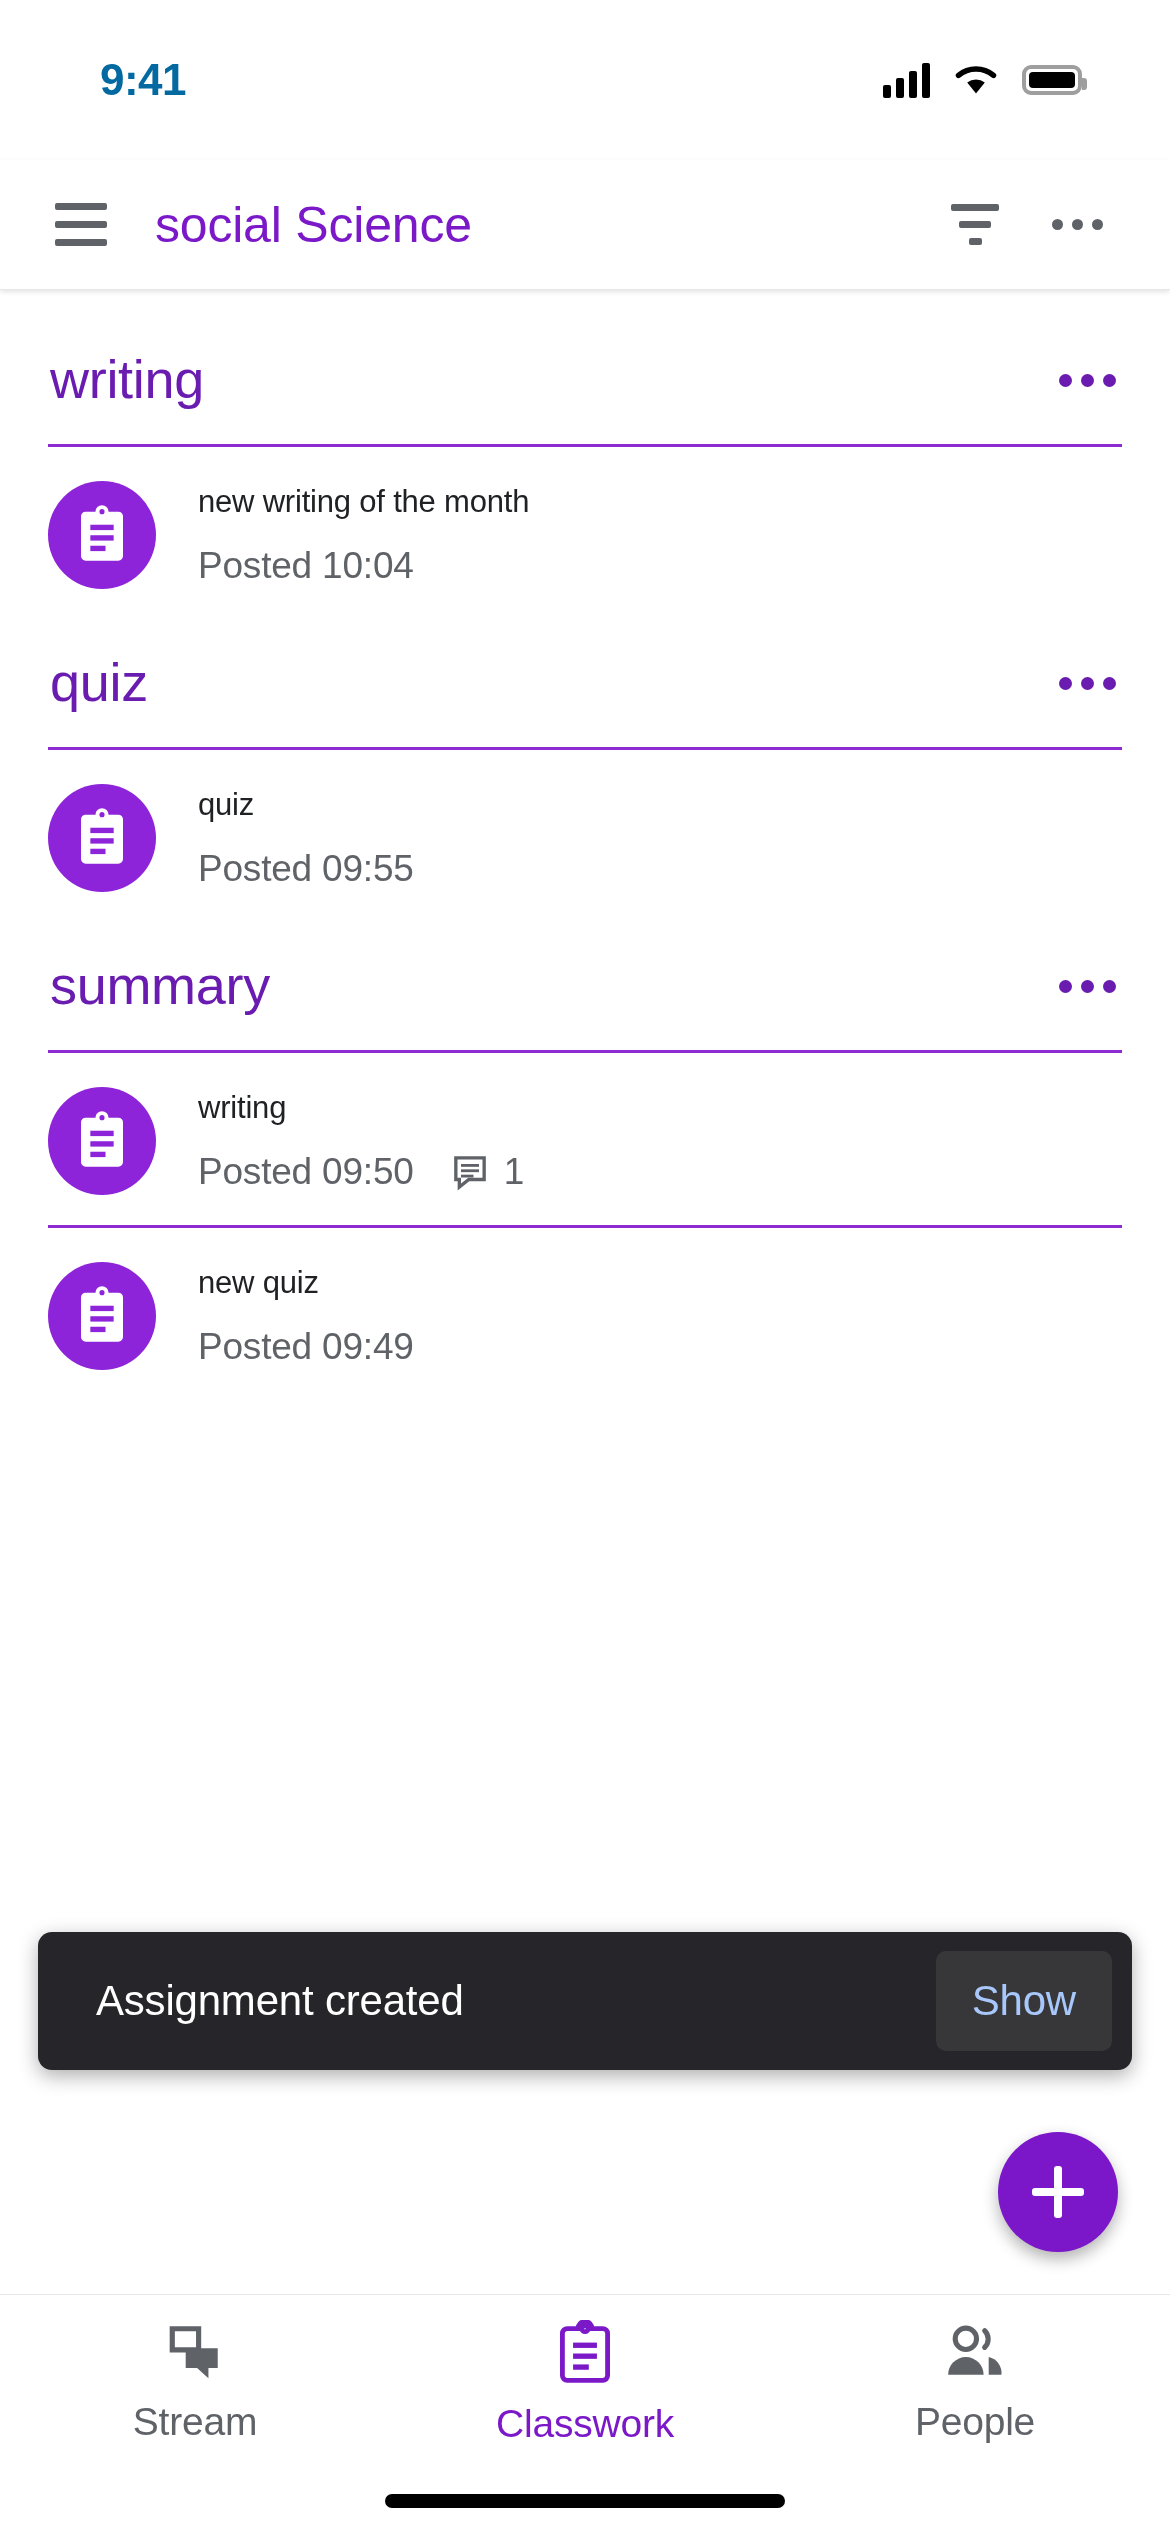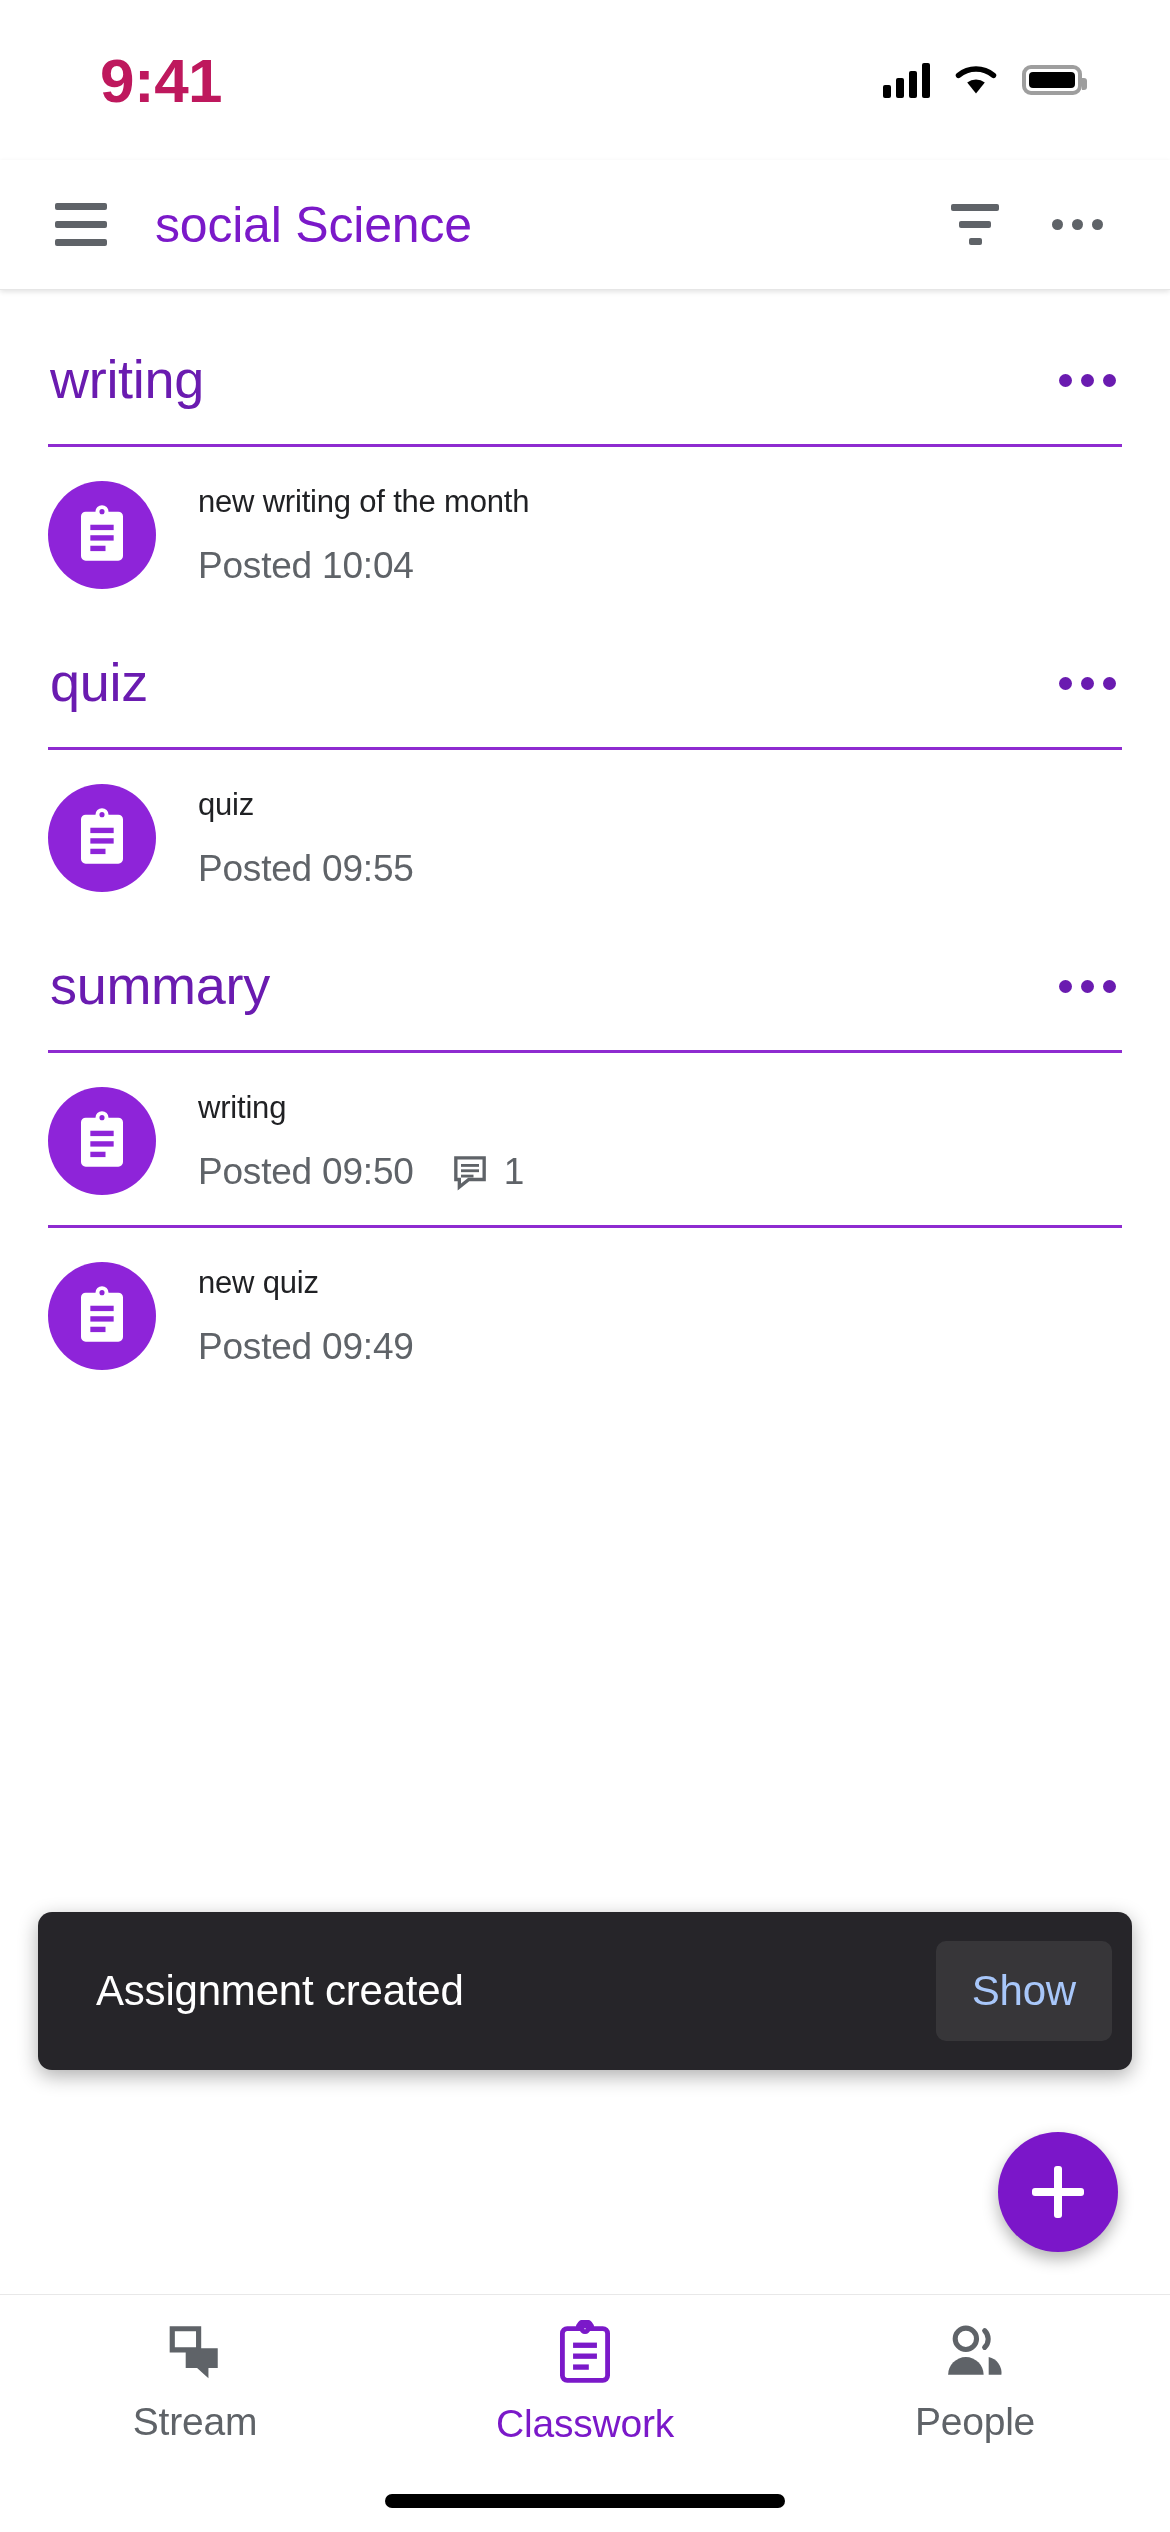--- a/index.html
+++ b/index.html
@@ -11,21 +11,21 @@
   }
   .phone { position:relative; width:1170px; height:2532px; background:#ffffff; display:flex; flex-direction:column; }
 
   
   .statusbar {
     height:160px; flex:0 0 160px;
     display:flex; align-items:center; justify-content:space-between;
     padding:0 88px 0 100px;
     background:#ffffff;
   }
-  .status-time { font-size:62px; font-weight:bold; color:#be185d; letter-spacing:-0.5px; }
+  .status-time { font-size:44px; font-weight:bold; color:#0369a1; letter-spacing:-0.5px; }
   .status-icons { display:flex; align-items:center; gap:24px; }
 
   .sig { display:flex; align-items:flex-end; gap:5px; height:36px; }
   .sig i { display:block; width:8px; background:#000; border-radius:2px; }
   .sig i:nth-child(1){ height:13px; } .sig i:nth-child(2){ height:20px; }
   .sig i:nth-child(3){ height:27px; } .sig i:nth-child(4){ height:35px; }
 
   .batt { position:relative; width:60px; height:30px; border:4px solid rgba(0,0,0,0.38); border-radius:9px; padding:3px; }
   .batt .fill { width:100%; height:100%; background:#000; border-radius:4px; }
   .batt::after { content:""; position:absolute; right:-9px; top:9px; width:5px; height:12px; background:rgba(0,0,0,0.38); border-radius:0 3px 3px 0; }
@@ -72,21 +72,21 @@
   .assign-body { margin-left:42px; flex:1; min-width:0; }
   .assign-title { font-size:31px; color:#202124; line-height:1.25; letter-spacing:-0.2px; }
   .assign-sub { display:flex; align-items:center; margin-top:24px; }
   .assign-posted { font-size:37px; color:#5f6368; letter-spacing:-0.2px; }
   .comment-wrap { display:flex; align-items:center; margin-left:36px; gap:14px; }
   .comment-count { font-size:37px; color:#5f6368; }
 
   
   .snackbar {
     position:absolute; left:38px; right:38px; bottom:0;
-    height:158px; background:#262529; border-radius:14px;
+    height:138px; background:#262529; border-radius:14px;
     display:flex; align-items:center; justify-content:space-between;
     padding-left:58px; padding-right:20px;
     box-shadow:0 6px 20px rgba(0,0,0,0.32);
     z-index:8;
   }
   .snackbar-text { font-size:42px; color:#ffffff; letter-spacing:-0.2px; }
   .snackbar-action {
     font-size:42px; color:#A8C7FA; letter-spacing:-0.2px;
     background:rgba(255,255,255,0.08);
     padding:26px 36px; border-radius:10px; cursor:pointer;

